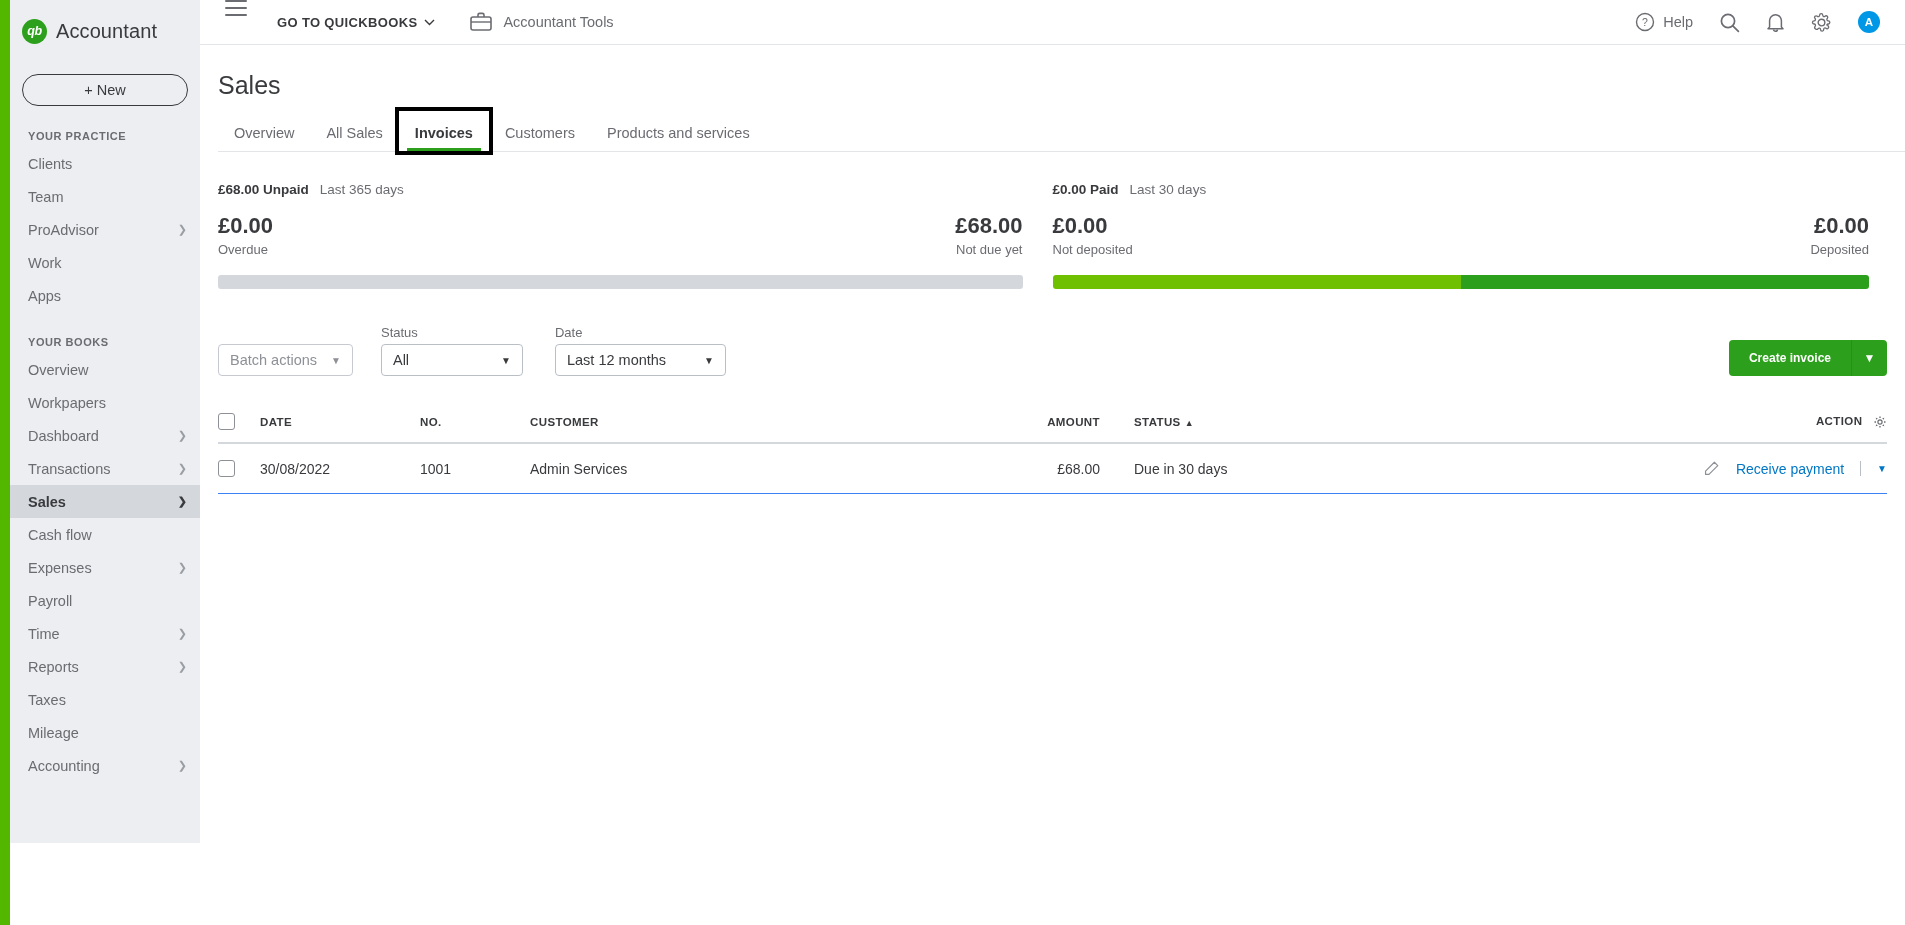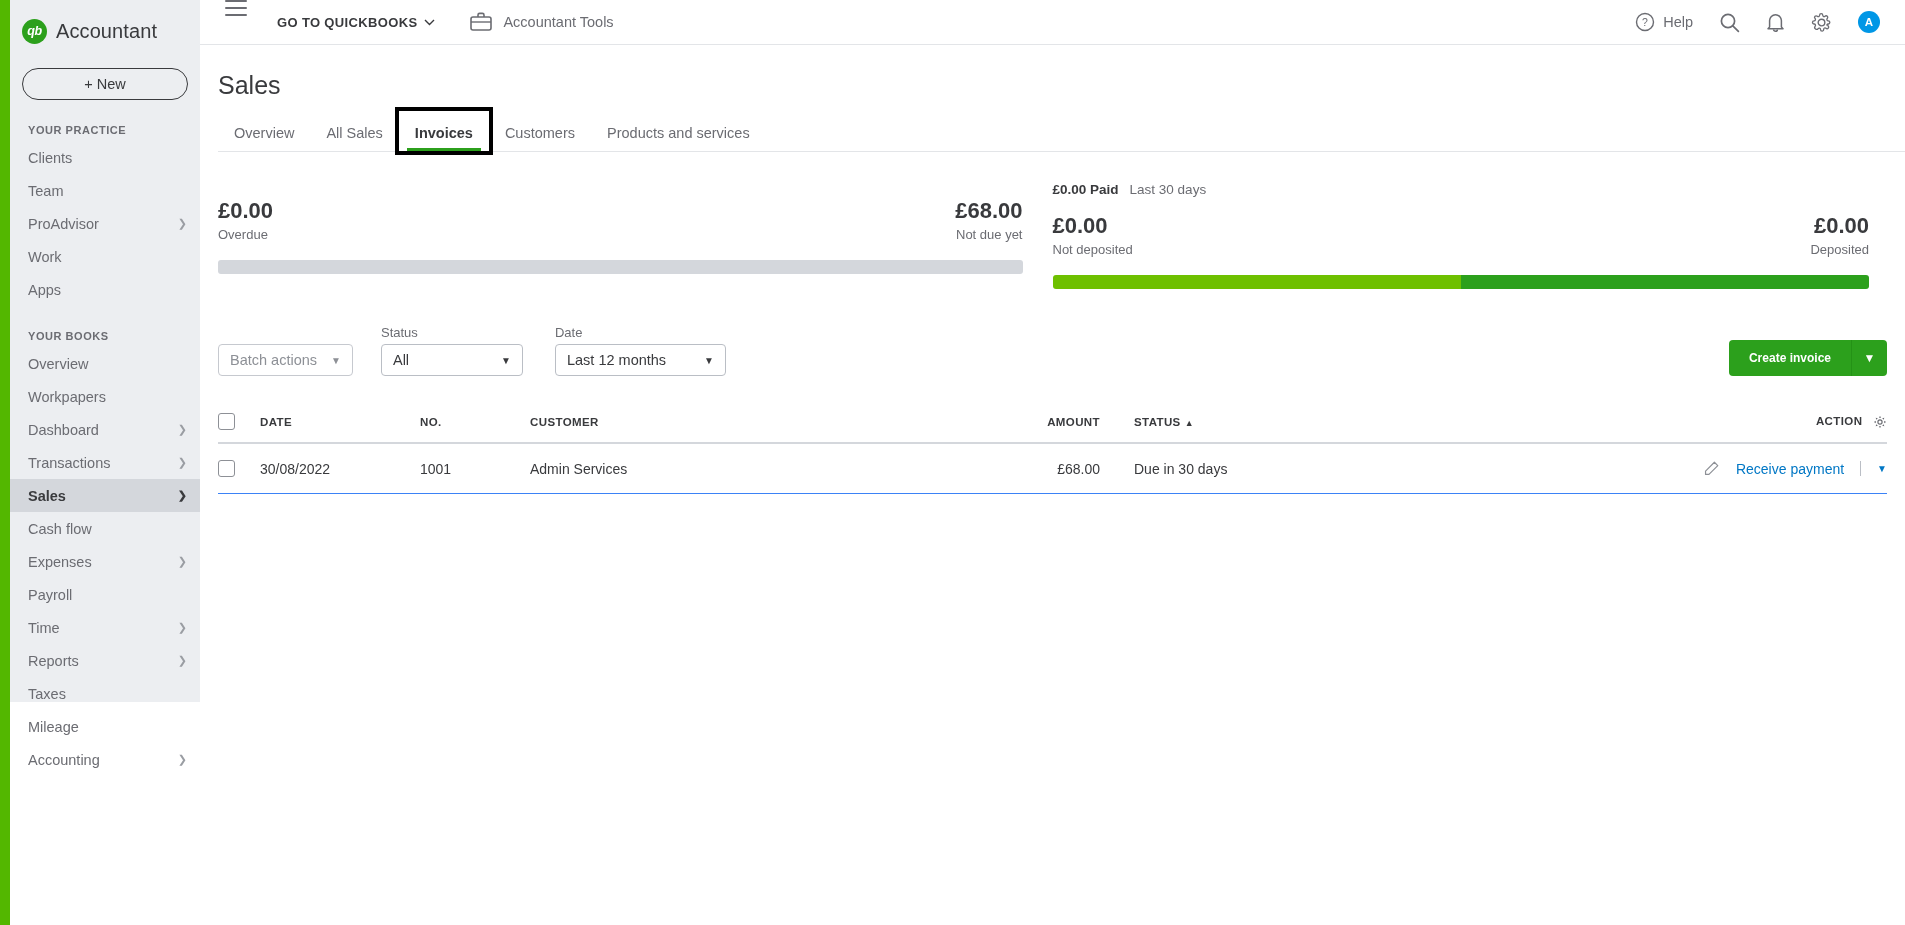--- a/index.html
+++ b/index.html
@@ -13,38 +13,38 @@
   
   #green-stripe {
     position: absolute; left: 0; top: 0;
     width: 10px; height: 925px;
     background: #53b700;
   }
 
   
   #sidebar {
     position: absolute; left: 10px; top: 0;
-    width: 190px; height: 702px;
+    width: 190px; height: 843px;
     background: #eceef1;
   }
   .brand {
     display: flex; align-items: center; gap: 9px;
     padding: 14px 0 0 12px; height: 48px;
   }
   .qb-logo {
     width: 25px; height: 25px; border-radius: 50%;
     background: #2ca01c; color: #fff;
     font-size: 12.5px; font-weight: bold; font-style: italic;
     display: flex; align-items: center; justify-content: center;
     letter-spacing: -0.5px;
   }
   .brand-name { font-size: 20px; color: #393a3d; letter-spacing: .1px; }
 
   .new-btn {
-    margin: 20px 12px 0 12px;
+    margin: 26px 12px 0 12px;
     height: 32px; border: 1.5px solid #393a3d; border-radius: 18px;
     background: transparent; cursor: pointer;
     display: flex; align-items: center; justify-content: center;
     gap: 9px; font-size: 14.5px; color: #393a3d;
     font-family: "Liberation Sans", sans-serif;
     width: calc(100% - 24px);
   }
 
   .nav-group-label {
     font-size: 11px; font-weight: bold; color: #6b6c72;
@@ -330,20 +330,27 @@
       <div class="tab"><span>Overview</span></div>
       <div class="tab"><span>All Sales</span></div>
       <div class="tab focused"><span>Invoices</span></div>
       <div class="tab"><span>Customers</span></div>
       <div class="tab"><span>Products and services</span></div>
     </div>
 
   <div class="money-row">
 
     <div class="money-panel">
+      <div class="money-head">
+        <span class="label">
+          <span>£68.00</span>
+          <span>Unpaid</span>
+        </span>
+        <span class="sub">Last 365 days</span>
+      </div>
       <div class="money-figs">
         <div class="fig">
           <div class="fig-amt">£0.00</div>
           <div class="fig-lbl">Overdue</div>
         </div>
         <div class="fig right">
           <div class="fig-amt">£68.00</div>
           <div class="fig-lbl">Not due yet</div>
         </div>
       </div>

